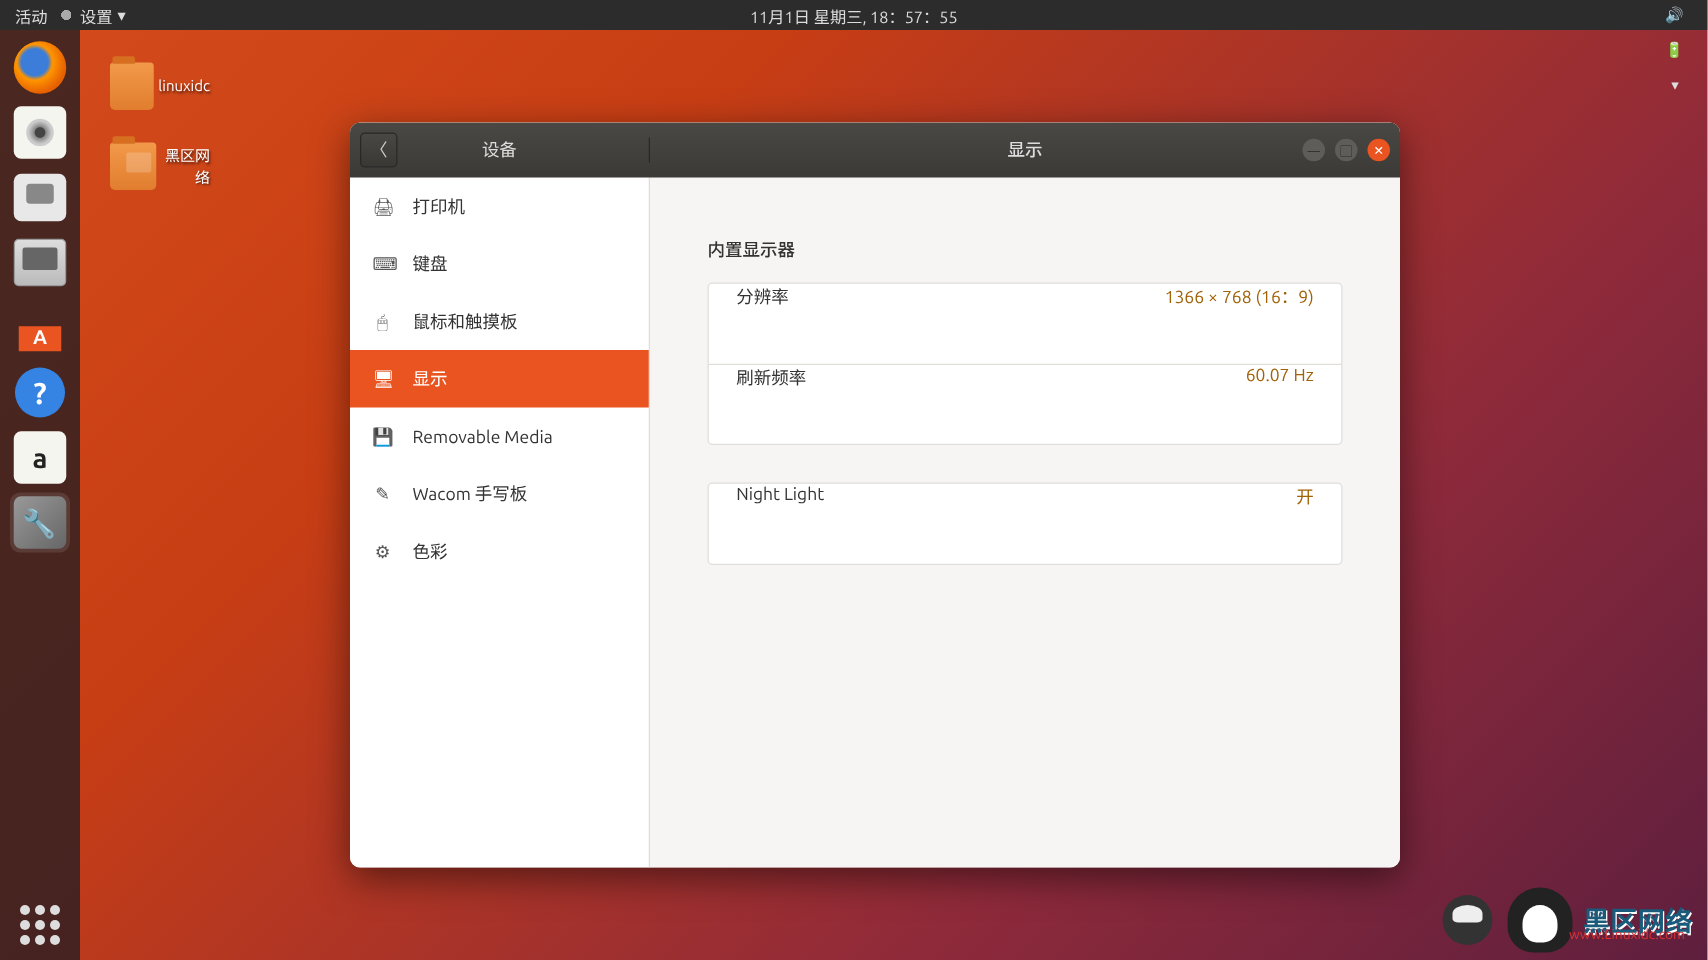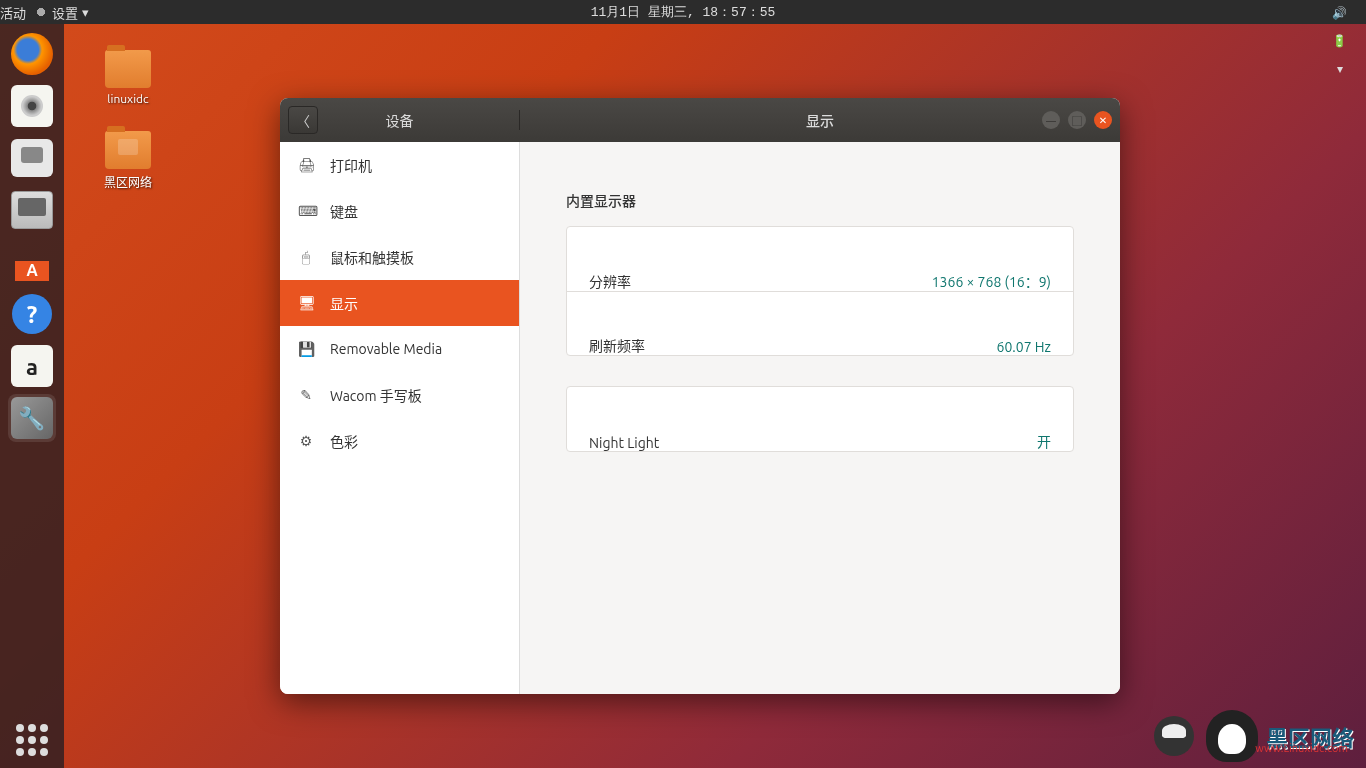--- a/index.html
+++ b/index.html
@@ -1,21 +1,21 @@
 <!DOCTYPE html>
 <html><head>
 <meta charset="utf-8">
 <style>
 * { margin: 0; padding: 0; box-sizing: border-box; font-family: "Ubuntu", "Noto Sans CJK SC", sans-serif; }
 body { width: 1366px; height: 768px; overflow: hidden; position: relative; background: linear-gradient(135deg, #d44c1c 0%, #c83e14 30%, #8f2a3a 70%, #5e1f3e 100%); }
 
 
 .top-panel { position: absolute; top: 0; left: 0; right: 0; height: 24px; background: #2c2c2c; color: #ddd; display: flex; align-items: center; font-size: 13px; z-index: 100; }
-.top-panel .left { display: flex; align-items: flex-end; gap: 8px; }
-.top-panel .center { position: absolute; left: 50%; transform: translateX(-50%); font-weight: normal; font-family: Liberation Mono, monospace; }
+.top-panel .left { display: flex; align-items: flex-end; gap: 8px; padding-left: 12px; }
+.top-panel .center { position: absolute; left: 50%; transform: translateX(-50%); font-weight: normal; }
 .top-panel .right { margin-left: auto; display: flex; align-items: center; gap: 14px; padding-right: 14px; flex-direction: column; }
 .top-panel .icon { font-size: 12px; }
 .top-panel .dropdown { display: flex; align-items: center; gap: 4px; }
 .gear-small { width: 14px; height: 14px; display: inline-block; background: radial-gradient(circle, #aaa 40%, transparent 42%); border-radius: 50%; position: relative; }
 
 
 .dock { position: absolute; left: 0; top: 24px; bottom: 0; width: 64px; background: rgba(40,30,35,0.8); display: flex; flex-direction: column; align-items: center; padding-top: 6px; gap: 4px; z-index: 50; }
 .dock-item { width: 48px; height: 48px; border-radius: 8px; display: flex; align-items: center; justify-content: center; position: relative; }
 .dock-item.active { background: rgba(255,255,255,0.1); }
 .dock-firefox { background: radial-gradient(circle at 40% 40%, #3b7dd8 30%, #ff9500 40%, #e66000 70%); border-radius: 50%; width: 42px; height: 42px; }
@@ -29,21 +29,21 @@
 .dock-software::before{content:"";position:absolute;bottom:0;left:4px;right:4px;height:20px;background:#e95420;}
 .dock-software::after{content:"A";position:absolute;bottom:2px;left:0;right:0;text-align:center;color:white;font-weight:bold;}
 .dock-help { background: #3584e4; border-radius: 50%; width: 40px; height: 40px; color:white;display:flex;align-items:center;justify-content:center;font-size:24px;font-weight:bold;}
 .dock-amazon { background: #f5f5f0; border-radius: 6px; width: 42px; height: 42px; color:#222;display:flex;align-items:center;justify-content:center;font-size:22px;font-weight:bold;}
 .dock-settings { background: linear-gradient(135deg,#999,#666); border-radius: 6px; width: 42px; height: 42px;display:flex;align-items:center;justify-content:center;font-size:22px;}
 .dock-apps { position: absolute; bottom: 12px; width: 32px; height: 32px; display: grid; grid-template-columns: repeat(3,1fr); gap: 4px; }
 .dock-apps span { background: #ddd; border-radius: 50%; }
 
 
 .desktop-icons { position: absolute; top: 50px; left: 88px; display: flex; flex-direction: column; gap: 26px; z-index: 10; }
-.desktop-icon { display: flex; flex-direction: column; align-items: center; gap: 4px; color: white; font-size: 12px; text-shadow: 1px 1px 2px rgba(0,0,0,0.7); width: 80px; text-align: right; }
+.desktop-icon { display: flex; flex-direction: row; align-items: center; gap: 4px; color: white; font-size: 12px; text-shadow: 1px 1px 2px rgba(0,0,0,0.7); width: 80px; text-align: right; }
 .folder-icon { width: 46px; height: 38px; background: linear-gradient(#f29a4a, #e17d2e); border-radius: 3px 3px 4px 4px; position: relative; }
 .folder-icon::before { content:""; position: absolute; top:-5px; left:2px; width:18px; height:6px; background:#d66f20; border-radius: 2px 2px 0 0;}
 .folder-home::after { content:""; position:absolute; top:8px; left:13px; width:20px; height:16px; background:#fff3; border-radius:2px;}
 .trash-icon { width: 40px; height: 44px; background: linear-gradient(#ddd,#aaa); border-radius: 4px 4px 6px 6px; position:relative;}
 .trash-icon::before{content:"";position:absolute;top:4px;left:4px;right:4px;bottom:4px;background:repeating-linear-gradient(90deg,#fff 0 3px,transparent 3px 6px);}
 
 
 .window { position: absolute; left: 280px; top: 98px; width: 840px; height: 596px; background: #f6f5f4; border-radius: 8px; box-shadow: 0 8px 30px rgba(0,0,0,0.5); overflow: hidden; display: flex; flex-direction: column; z-index: 60; }
 .titlebar { height: 44px; background: linear-gradient(#4a4845, #3c3a37); display: flex; align-items: center; color: #ddd; font-size: 14px; position: relative; }
 .titlebar-left { width: 240px; display: flex; align-items: center; justify-content: center; position: relative; border-right: 1px solid #2a2826; }
@@ -56,23 +56,23 @@
 .window-body { flex: 1; display: flex; }
 .sidebar { width: 240px; background: #fff; border-right: 1px solid #ddd; }
 .sidebar-item { height: 46px; display: flex; align-items: center; padding: 0 18px; gap: 16px; font-size: 14px; color: #333; cursor: pointer; }
 .sidebar-item.selected { background: #e95420; color: #fff; }
 .sidebar-item .s-icon { width: 16px; text-align: center; color: #555; font-size: 14px;}
 .sidebar-item.selected .s-icon { color: #fff; }
 
 .content { flex: 1; padding: 48px 46px; background: #f6f5f4; }
 .section-title { font-size: 14px; color: #333; font-weight: 500; margin-bottom: 16px; }
 .settings-group { background: #fff; border: 1px solid #e0ddda; border-radius: 4px; margin-bottom: 30px; }
-.settings-row { height: 64px; display: flex; align-items: flex-end; justify-content: space-between; padding: 0 22px; font-size: 14px; color: #333; }
+.settings-row { height: 64px; display: flex; align-items: flex-start; justify-content: space-between; padding: 0 22px; font-size: 14px; color: #333; }
 .settings-row + .settings-row { border-top: 1px solid #e0ddda; }
-.settings-row .value { color: #0f766e; }
+.settings-row .value { color: #a16207; }
 
 
 .watermark { position: absolute; right: 12px; bottom: 6px; z-index: 200; display: flex; align-items: center; gap: 8px; }
 .penguin { width: 52px; height: 52px; background: #222; border-radius: 50% 50% 40% 40%; position: relative; }
 .penguin::after{content:"";position:absolute;top:14px;left:12px;width:28px;height:30px;background:#fff;border-radius:50% 50% 40% 40%;}
 .wm-text { font-size: 22px; font-weight: bold; color: #1a5a7a; text-shadow: 1px 1px 0 #fff; }
 .wm-sub { font-size: 11px; color: #d33; position: absolute; right: 6px; bottom: -2px; margin-left: 24px; }
 .mushroom { width:40px;height:40px;background:#333;border-radius:50%;position:relative;margin-right:4px;}
 .mushroom::after{content:"";position:absolute;top:8px;left:8px;width:24px;height:14px;background:#eee;border-radius:50% 50% 20% 20%;}
 </style>

